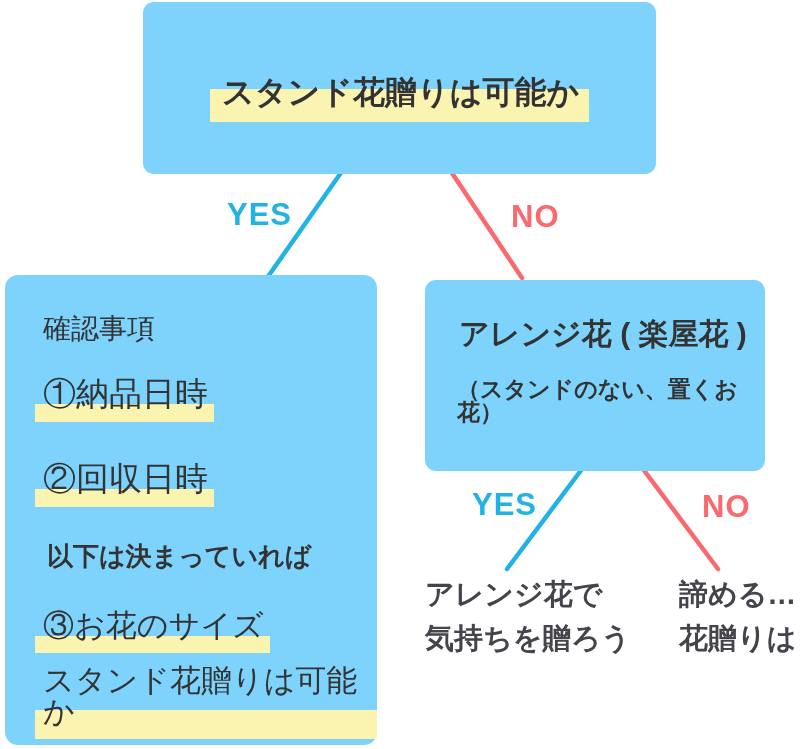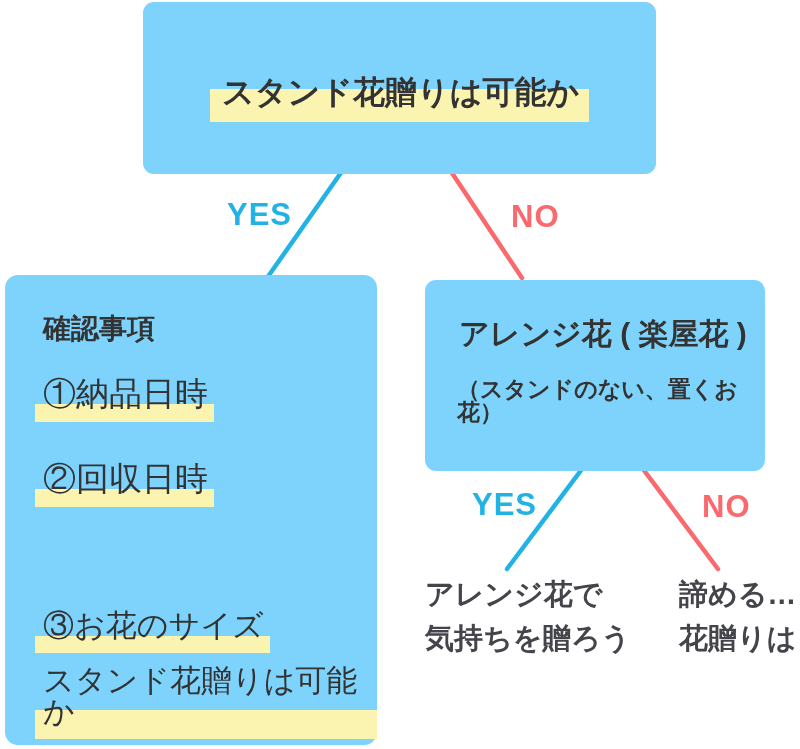--- a/index.html
+++ b/index.html
@@ -43,21 +43,21 @@
   }
   .left-box {
     left: 5px; top: 275px;
     width: 372px; height: 470px;
     border-radius: 13px;
   }
   .lb-heading {
     position: absolute;
     left: 38px; top: 40px;
     font-size: 28px;
-    font-weight: 700;
+    font-weight: 400;
     line-height: 1;
   }
   .lb-item {
     position: absolute;
     left: 30px;
     line-height: 1;
     font-weight: 400;
   }
   .hl-low {
     padding: 3px 6px 12px 8px;
@@ -127,20 +127,21 @@
   <span class="branch-label lbl-no top-no">NO</span>
 
   <div class="box left-box">
     <div class="lb-heading">確認事項</div>
     <div class="lb-item lb-i1">
       <span class="hl hl-low">①納品日時</span>
     </div>
     <div class="lb-item lb-i2">
       <span class="hl hl-low">②回収日時</span>
     </div>
+    <div class="lb-sub">以下は決まっていれば</div>
     <div class="lb-item lb-i3">
       <span class="hl hl-low">③お花のサイズ</span>
     </div>
     <div class="lb-item lb-i4">
       <span class="hl hl-low">スタンド花贈りは可能か</span>
     </div>
   </div>
 
   <div class="box right-box">
     <div class="rb-line rb-line1">アレンジ花 ( 楽屋花 )</div>

